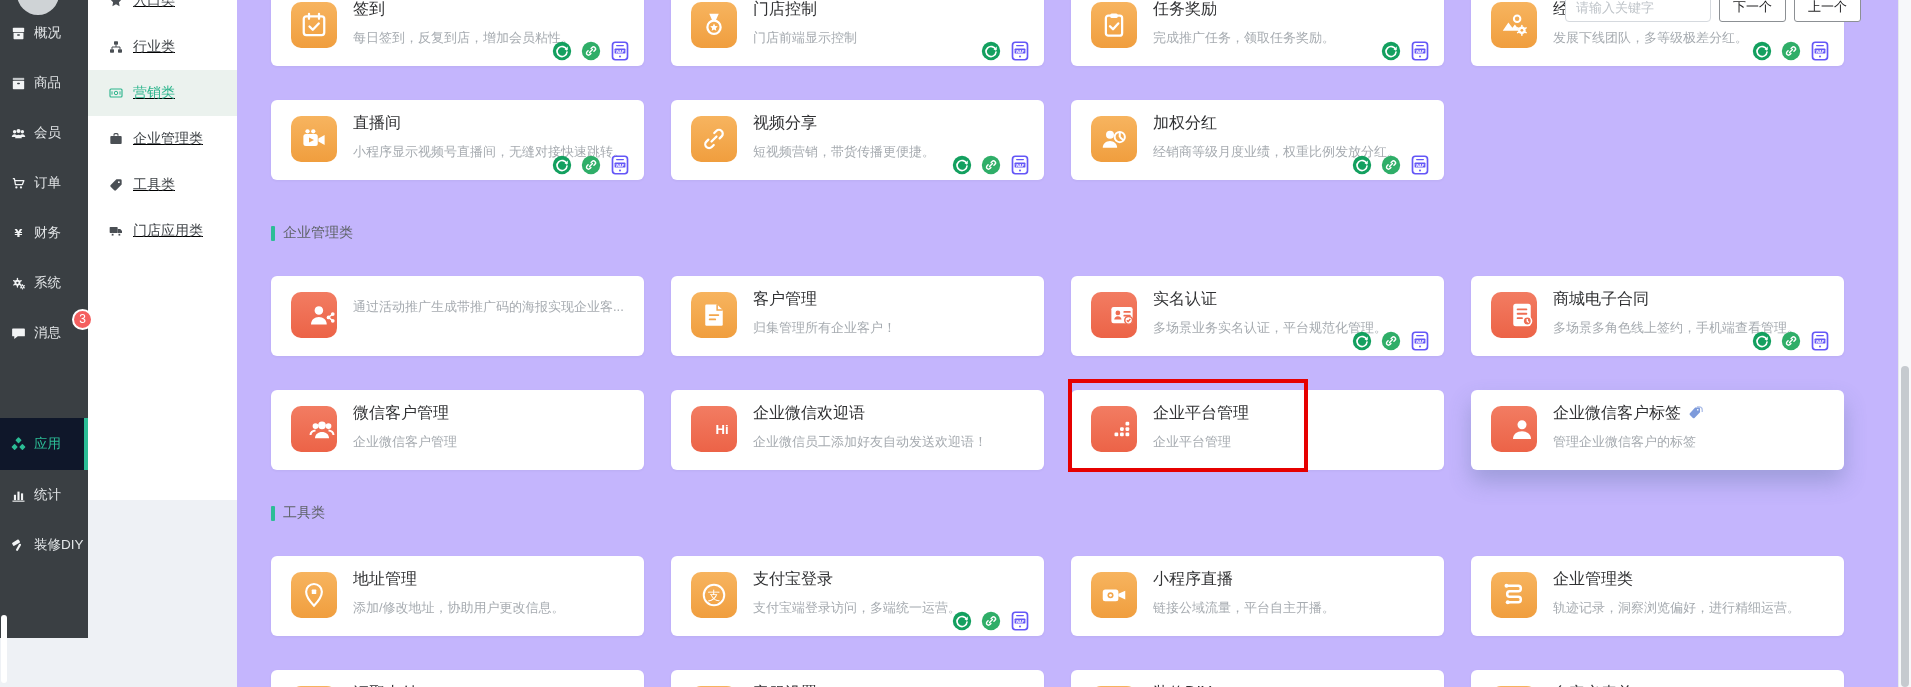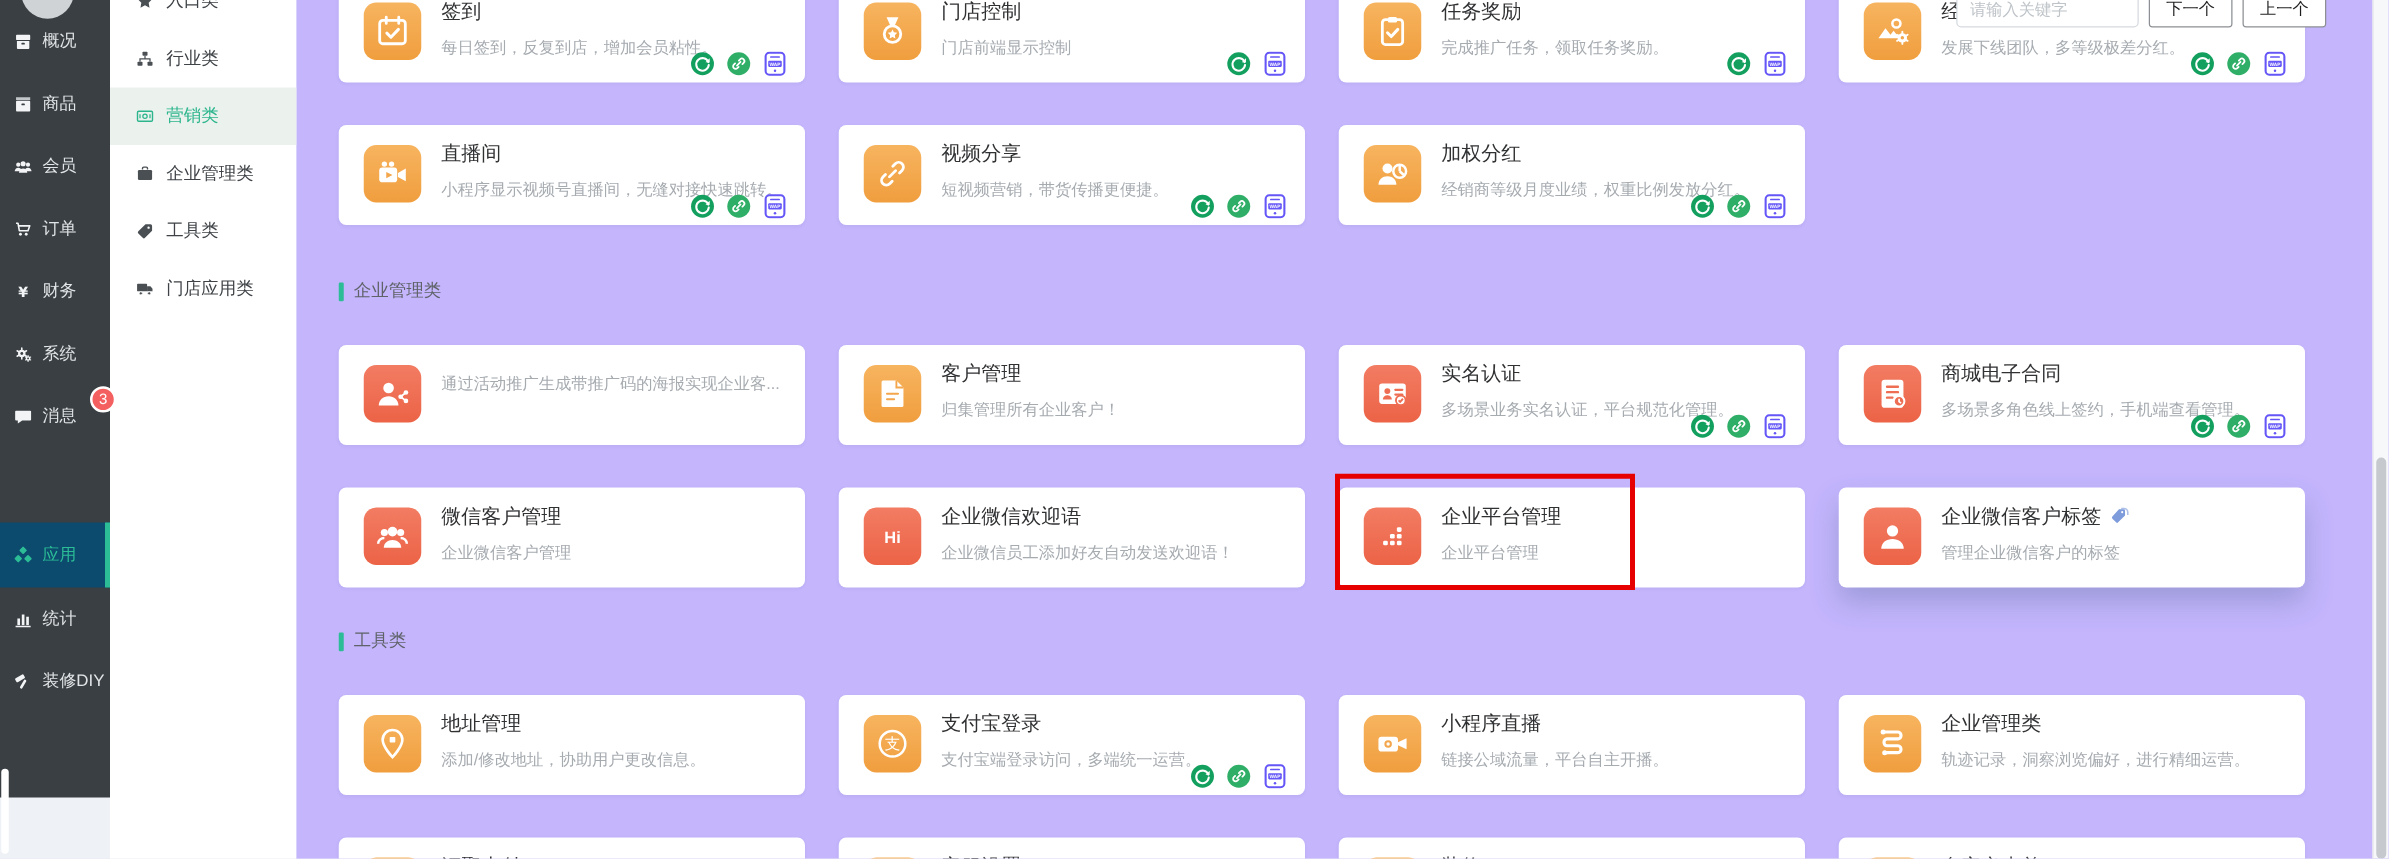--- a/index.html
+++ b/index.html
@@ -8,28 +8,28 @@
   .screen { position:relative; width:1911px; height:687px; overflow:hidden; }
 
   
   .sidebar { position:absolute; left:0; top:0; width:88px; height:638px; background:#3a3f43; z-index:5; }
   .avatar-cut { position:absolute; left:17px; top:-27px; width:42px; height:42px; border-radius:50%; background:#cfd3d6; }
   .sidenav { padding-top:8px; }
   .side-item { position:relative; height:50px; display:flex; align-items:center; gap:7px;
     padding-left:10px; color:#e2e5e7; font-size:13.5px; cursor:pointer; white-space:nowrap; }
   .side-item .sicon { width:17px; height:17px; color:#f2f4f5; flex:0 0 17px; }
   .side-item .sicon svg { display:block; }
-  .side-item.apps { margin-top:60px; height:52px; background:#0c4a6e; border-right:4px solid #2cbd96; color:#2cbd96; }
+  .side-item.apps { margin-top:60px; height:52px; background:#0f172a; border-right:4px solid #2cbd96; color:#2cbd96; }
   .side-item.apps .sicon { color:#2cbd96; }
   .badge { position:absolute; left:72px; top:1px; min-width:21px; height:21px; border-radius:50%;
     background:#f45f5f; border:2px solid #fff; color:#fff; font-size:12px; line-height:17px; text-align:center; z-index:7; }
   .sidebar-scroll { position:absolute; left:1px; top:615px; width:6px; height:68px; background:#fff; border-radius:3px; }
 
   
-  .catbar { position:absolute; left:88px; top:0; width:149px; height:687px; background:#ffffff; z-index:4; }
+  .catbar { position:absolute; left:88px; top:0; width:149px; height:500px; background:#ffffff; z-index:4;text-decoration:underline; }
   .cat-item { height:46px; display:flex; align-items:center; gap:9px; padding-left:20px;
     font-size:14px; color:#3f4347; cursor:pointer; white-space:nowrap; }
   .cat-item:first-child { margin-top:-22px; }
   .cat-item .cicon { width:16px; height:16px; color:#4a4f54; flex:0 0 16px; }
   .cat-item.active { background:#ebf2ee; color:#2cb58c; }
   .cat-item.active .cicon { color:#2cb58c; }
 
   
   .main { position:absolute; left:237px; top:0; width:1674px; height:687px; background:#c4b5fd; overflow:hidden; }
   .content { position:absolute; left:34px; top:0; width:1573px; }
@@ -39,21 +39,21 @@
   .sec-header.first-gap { margin-top:44px; }
   .sec-header .bar { width:4px; height:15px; background:#2cbd96; border-radius:1px; }
 
   .card { position:relative; background:#fff; border-radius:6px; height:80px;
     box-shadow:0 1px 3px rgba(31,45,61,.05); cursor:pointer; }
   .card.elevated { box-shadow:0 12px 22px rgba(70,100,140,.30);text-decoration:underline; }
   .app-icon { position:absolute; left:20px; top:16px; width:46px; height:46px; border-radius:10px;
     display:flex; align-items:center; justify-content:center; color:#fff; }
   .app-icon svg { width:30px; height:30px; display:block; }
   .app-icon.orange { --icbg:#f3a64b; background:linear-gradient(180deg,#f7b45f,#f09e3e); }
-  .app-icon.red { --icbg:#ee6e53; background:linear-gradient(180deg,#f27c62,#ec6347); }
+  .app-icon.red { --icbg:#ee6e53; background:linear-gradient(180deg,#f27c62,#ec6347);justify-content:flex-end; }
   .card-text { position:absolute; left:82px; top:13px; right:12px; }
   .card-title-row { display:flex; align-items:center; gap:6px; }
   .card-title { font-size:16px; font-weight:500; color:#303133; white-space:nowrap; }
   .title-tag { width:17px; height:17px; }
   .title-tag svg { display:block; }
   .card-desc { margin-top:9px; font-size:13px; color:#a6abb0; white-space:nowrap; overflow:hidden; }
   .plats { position:absolute; right:14px; bottom:5px; display:flex; gap:9px; }
   .plat { width:20px; height:20px; }
   .plat svg { display:block; }
   .hl { position:absolute; left:-3px; top:-11px; width:240px; height:93px;

